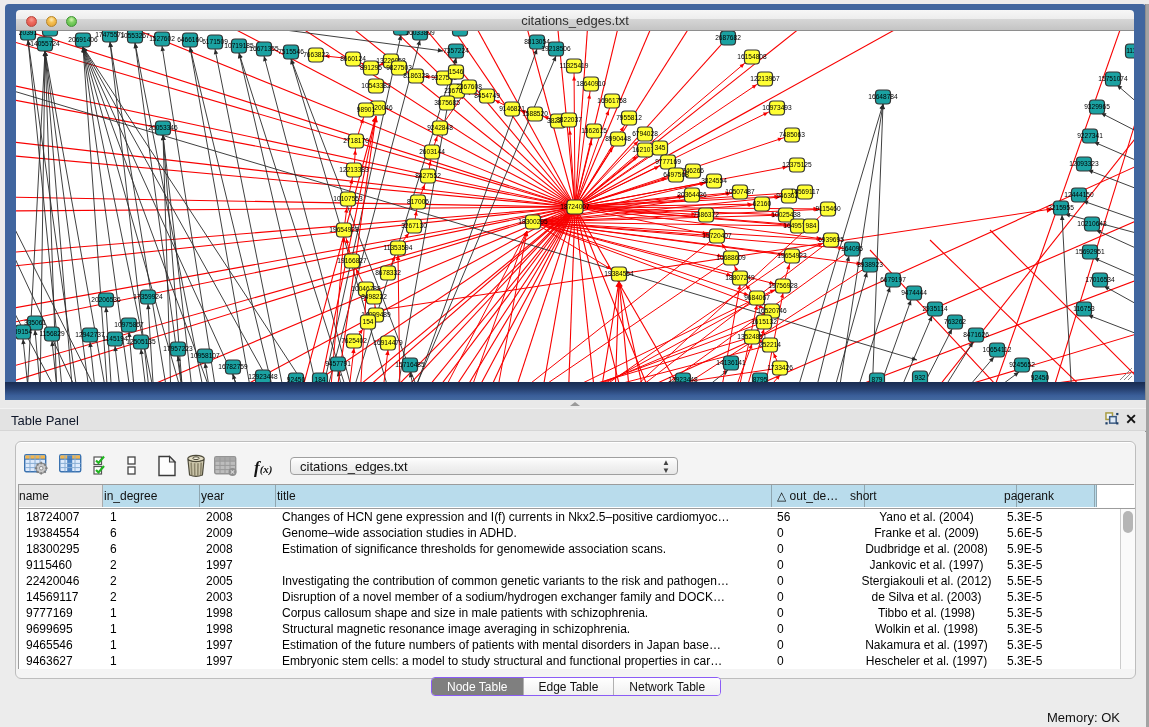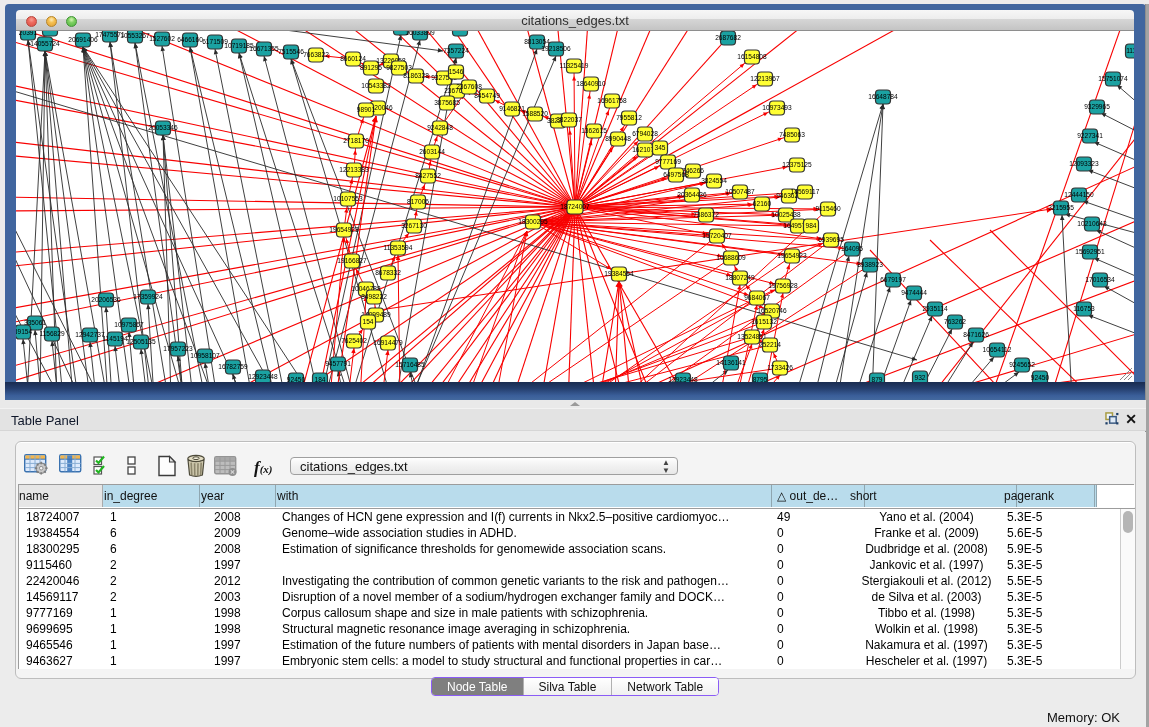--- a/index.html
+++ b/index.html
@@ -36,21 +36,21 @@
 #th3{left:258px;width:495px}
 #th4{left:754px;width:92px;text-align:left;padding-left:4px}
 #th5{left:831px;width:167px}
 #th6{left:985px;width:91px}
 #thwhite{position:absolute;left:1077px;top:0;width:39px;height:22px;background:#fff;border-left:1px solid #8fa6b0}
 #tbody{position:absolute;left:0;top:23px;width:1116px;height:161px;background:#fff;border-top:1px solid #9c9c9c}
 .tr{position:relative;height:16px;line-height:16px;color:#000;white-space:nowrap}
 .tr div{position:absolute;top:0;height:16px;overflow:hidden}
 .c0{left:7px;width:80px}
 .c1{left:91px;width:90px}
-.c2{left:195px;width:70px}
+.c2{left:187px;width:70px}
 .c3{left:263px;width:488px}
 .c4{left:758px;width:70px}
 .c5{left:831px;width:153px;text-align:center}
 .c6{left:988px;width:88px}
 #vscroll{position:absolute;right:0px;top:0px;width:15px;height:160px;background:#fafafa;border-left:1px solid #ccc}
 #vthumb{position:absolute;left:2px;top:2px;width:10px;height:22px;background:#b5b5b5;border-radius:5px}
 
 #tabs{position:absolute;left:431px;top:245px;height:19px;display:flex;font-size:12px;border:1px solid #8b5cf6;border-radius:4px;overflow:hidden;background:#fff}
 .tab{padding:0 15px;line-height:18px;color:#111;background:linear-gradient(180deg,#fff,#f0f0f0)}
 .tab.sel{background:#7f7f7f;color:#fff}
@@ -936,33 +936,33 @@
           <path d="M16.8 15.3 L20.2 18.7 M20.2 15.3 L16.8 18.7" stroke="#d5d5d5" stroke-width="1.2"></path>
         </svg>
         <div style="position:absolute;left:236px;top:13px;font-family:'Liberation Serif',serif;font-style:italic;font-weight:bold;font-size:17px;color:#111">f<span style="font-size:11px;font-weight:bold">(x)</span></div>
       </div>
       <div id="combo">citations_edges.txt<span class="arr">▲<br>▼</span></div>
       <div id="tbl">
         <div id="thead">
           <div class="th" id="th0">name</div>
           <div class="th" id="th1">in_degree</div>
           <div class="th" id="th2">year</div>
-          <div class="th" id="th3">with</div>
+          <div class="th" id="th3">title</div>
           <div class="th" id="th4">△ out_de…</div>
           <div class="th" id="th5">short</div>
           <div class="th" id="th6">pagerank</div>
           <div id="thwhite"></div>
         </div>
         <div id="tbody">
             <div class="tr">
               <div class="c0">18724007</div>
               <div class="c1">1</div>
               <div class="c2">2008</div>
               <div class="c3">Changes of HCN gene expression and I(f) currents in Nkx2.5–positive cardiomyoc…</div>
-              <div class="c4">49</div>
+              <div class="c4">56</div>
               <div class="c5">Yano et al. (2004)</div>
               <div class="c6">5.3E-5</div>
             </div>
             <div class="tr">
               <div class="c0">19384554</div>
               <div class="c1">6</div>
               <div class="c2">2009</div>
               <div class="c3">Genome–wide association studies in ADHD.</div>
               <div class="c4">0</div>
               <div class="c5">Franke et al. (2009)</div>
@@ -981,21 +981,21 @@
               <div class="c0">9115460</div>
               <div class="c1">2</div>
               <div class="c2">1997</div>
               <div class="c4">0</div>
               <div class="c5">Jankovic et al. (1997)</div>
               <div class="c6">5.3E-5</div>
             </div>
             <div class="tr">
               <div class="c0">22420046</div>
               <div class="c1">2</div>
-              <div class="c2">2012</div>
+              <div class="c2">2005</div>
               <div class="c3">Investigating the contribution of common genetic variants to the risk and pathogen…</div>
               <div class="c4">0</div>
               <div class="c5">Stergiakouli et al. (2012)</div>
               <div class="c6">5.5E-5</div>
             </div>
             <div class="tr">
               <div class="c0">14569117</div>
               <div class="c1">2</div>
               <div class="c2">2003</div>
               <div class="c3">Disruption of a novel member of a sodium/hydrogen exchanger family and DOCK…</div>
@@ -1040,17 +1040,17 @@
               <div class="c6">5.3E-5</div>
             </div>
           <div id="vscroll">
               <div id="vthumb"></div>
             </div>
         </div>
       </div>
     </div>
     <div id="tabs">
         <div class="tab sel">Node Table</div>
-        <div class="tab">Silva Table</div>
+        <div class="tab">Edge Table</div>
         <div class="tab">Network Table</div>
       </div>
     <div id="status">Memory: OK<span class="dot"></span></div>
   </div>
 </div>
 </body></html>

